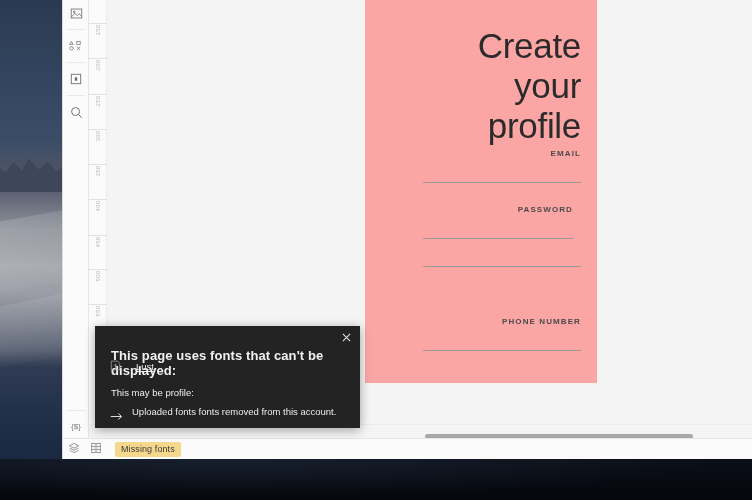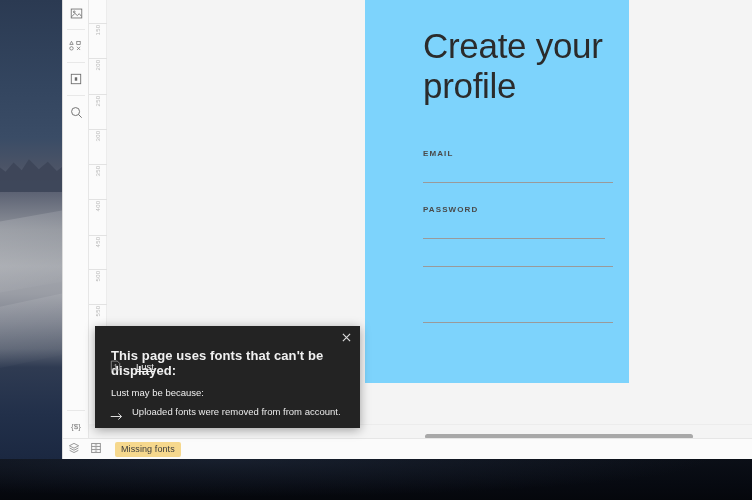--- a/index.html
+++ b/index.html
@@ -92,22 +92,23 @@
 
   
   .canvas {
     position: absolute; left: 44px; top: 0; right: 0; height: 424px;
     background: #f4f4f4;
     overflow: hidden;
   }
 
   
   .artboard {
-    position: absolute; left: 258px; top: 0; width: 264px; height: 383px;
-    background: #7dd3fc;
+    position: absolute; left: 258px; top: 0; width: 232px; height: 383px;
+    background: #fca5a5;
+    text-align: right;
   }
   .artboard-inner { position: absolute; left: 58px; top: 26px; right: 16px; }
 
   .ab-title {
     font-size: 35px; line-height: 40px;
     font-weight: 300; color: #2b2b2b;
     letter-spacing: -0.3px;
     white-space: pre-line;
     font-family: "Liberation Sans", sans-serif;
   }
@@ -307,20 +308,21 @@
             <div class="field" style="position: absolute; left: 58px; right: 24px; top: 186px;">
               <div class="field-label">PASSWORD</div>
               <div style="height: 24px;"></div>
               <div class="field-line"></div>
             </div>
             <div class="field" style="position: absolute; left: 58px; right: 16px; top: 242px;">
               <div style="height: 24px;"></div>
               <div class="field-line"></div>
             </div>
             <div class="field" style="position: absolute; left: 58px; right: 16px; top: 298px;">
+              <div class="field-label">PHONE NUMBER</div>
               <div style="height: 24px;"></div>
               <div class="field-line"></div>
             </div>
           </div>
       </div>
 
     </div>
 
     <div class="hscroll-track">
       <div class="hscroll-thumb"></div>
@@ -364,29 +366,29 @@
     <div class="pop-font-row">
       <span>
         <svg width="11" height="11" viewBox="0 0 12 12" fill="none">
           <path d="M1.4 1.2 H8 L10.6 3.8 V10.8 H1.4 Z" stroke="#9a9a9a" stroke-width="0.9" fill="none"></path>
           <path d="M6 8.6 V4.6 M6 4.6 L4.5 6.1 M6 4.6 L7.5 6.1" stroke="#9a9a9a" stroke-width="0.9"></path>
         </svg>
       </span>
       <span class="pop-font-name">Lust</span>
     </div>
 
-    <div class="pop-sub">Lust may be because:</div>
+    <div class="pop-sub">This may be profile:</div>
 
     <div class="pop-reason-row">
       <span style="margin-top:1px">
         <svg width="13" height="9" viewBox="0 0 14 10" fill="none">
           <path d="M0.6 5 H12.4 M9 1.6 L12.6 5 L9 8.4" stroke="#e0e0e0" stroke-width="1.1" fill="none"></path>
         </svg>
       </span>
-      <span class="pop-reason">Uploaded fonts were removed from from account.</span>
+      <span class="pop-reason">Uploaded fonts fonts removed from this account.</span>
     </div>
   </div>
 
   <div class="dock">
     <div class="dock-shade"></div>
   </div>
 
 </div>
 
 </body></html>

